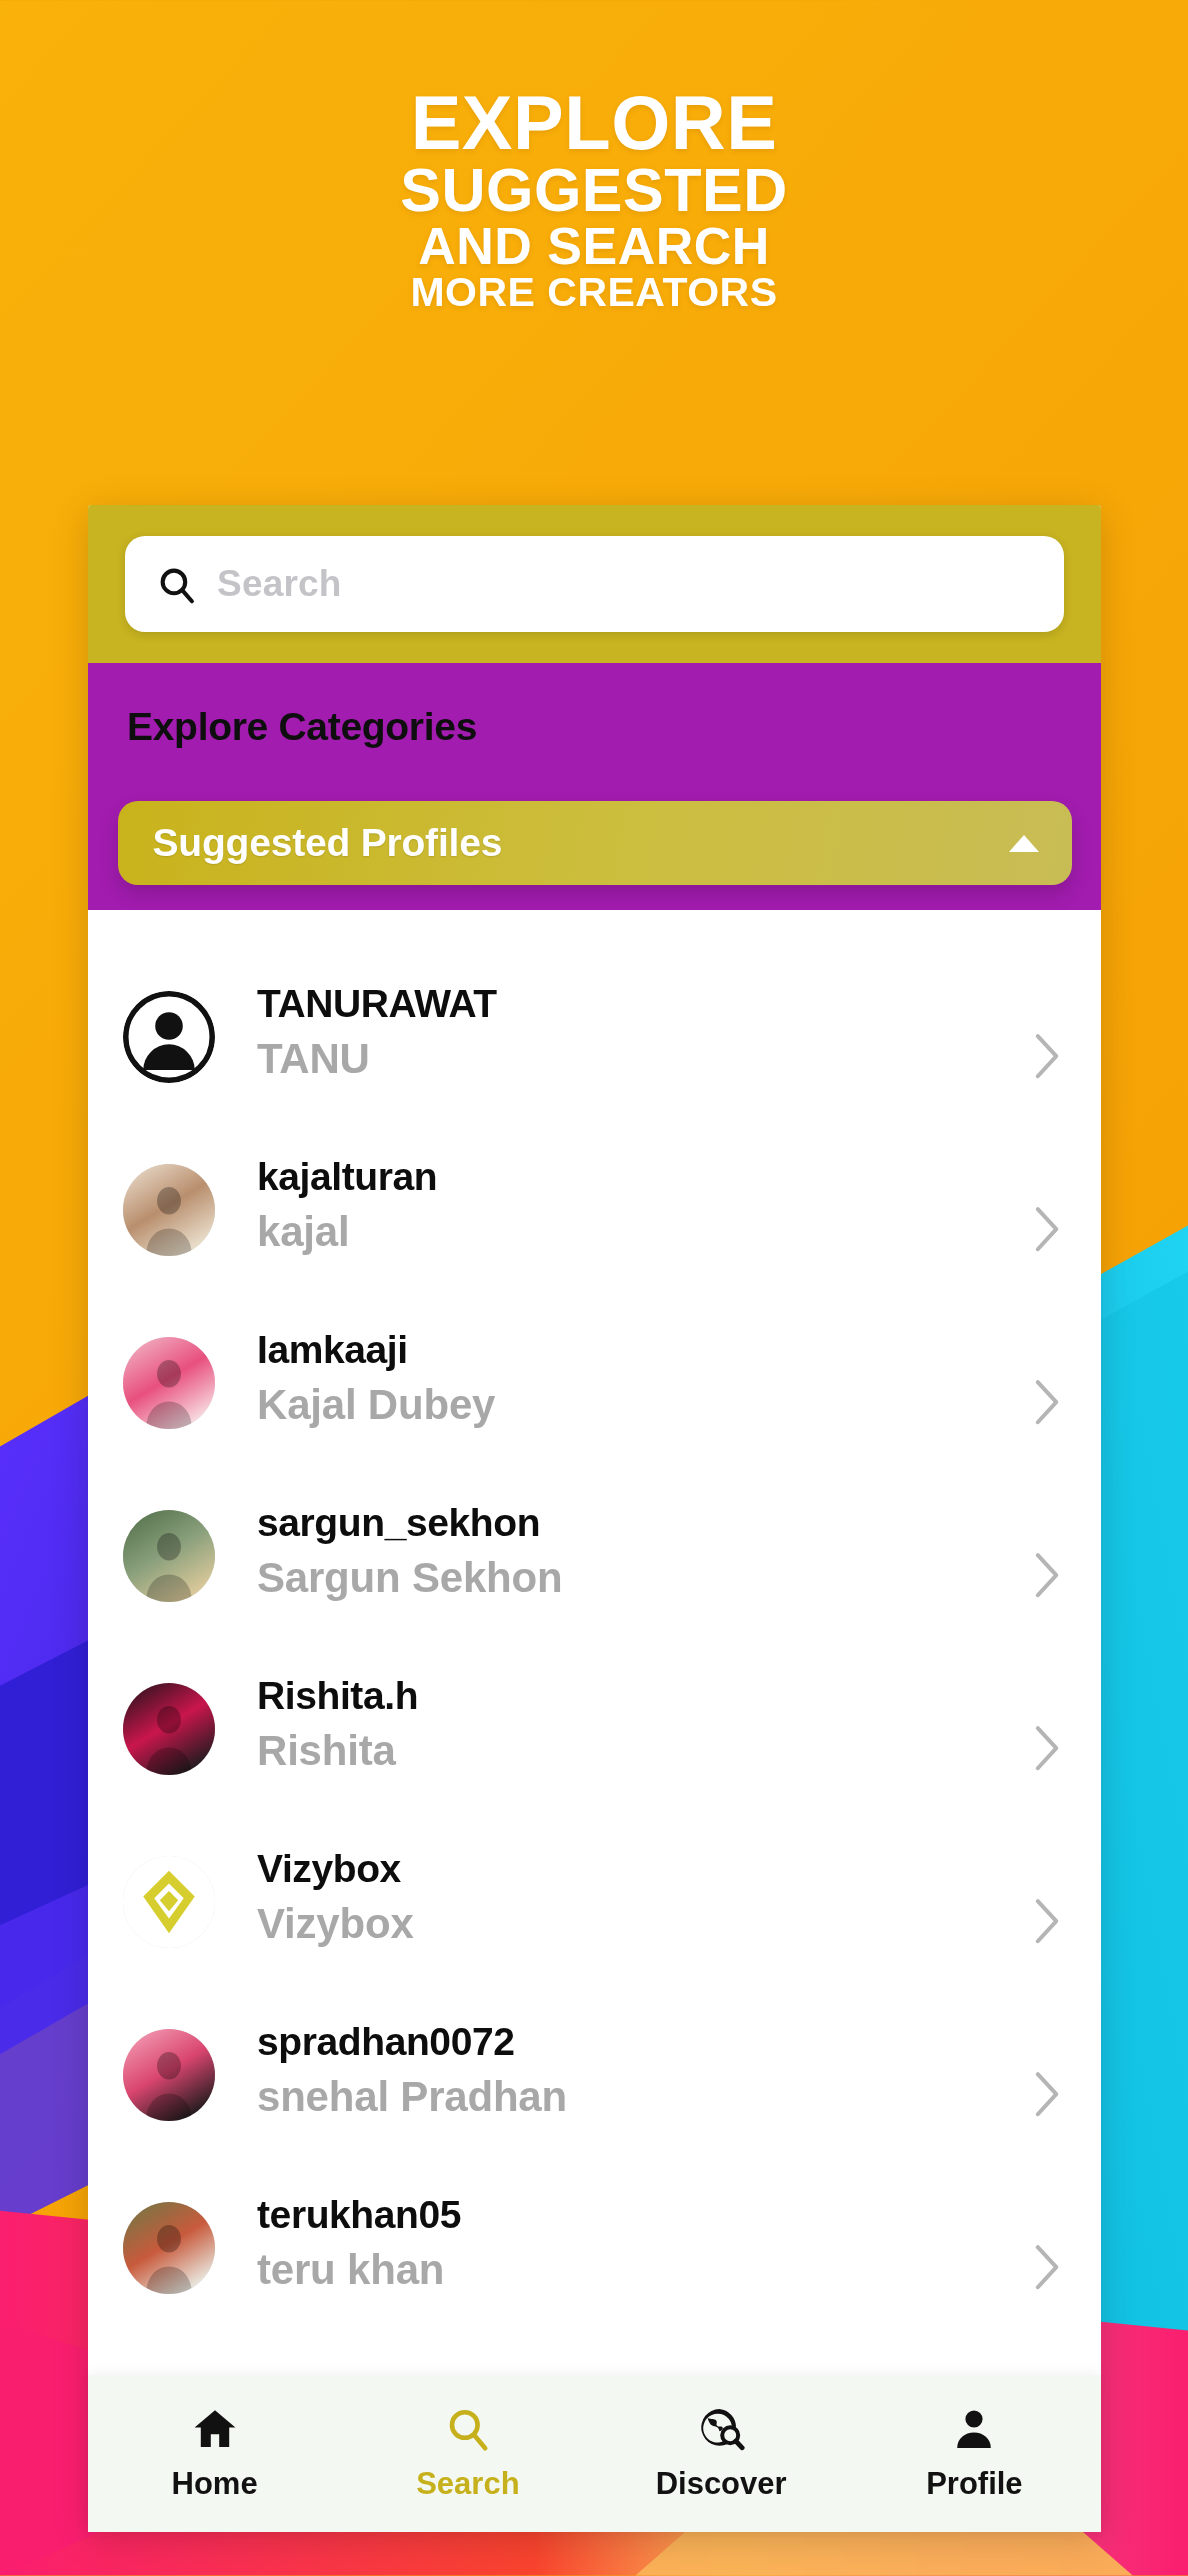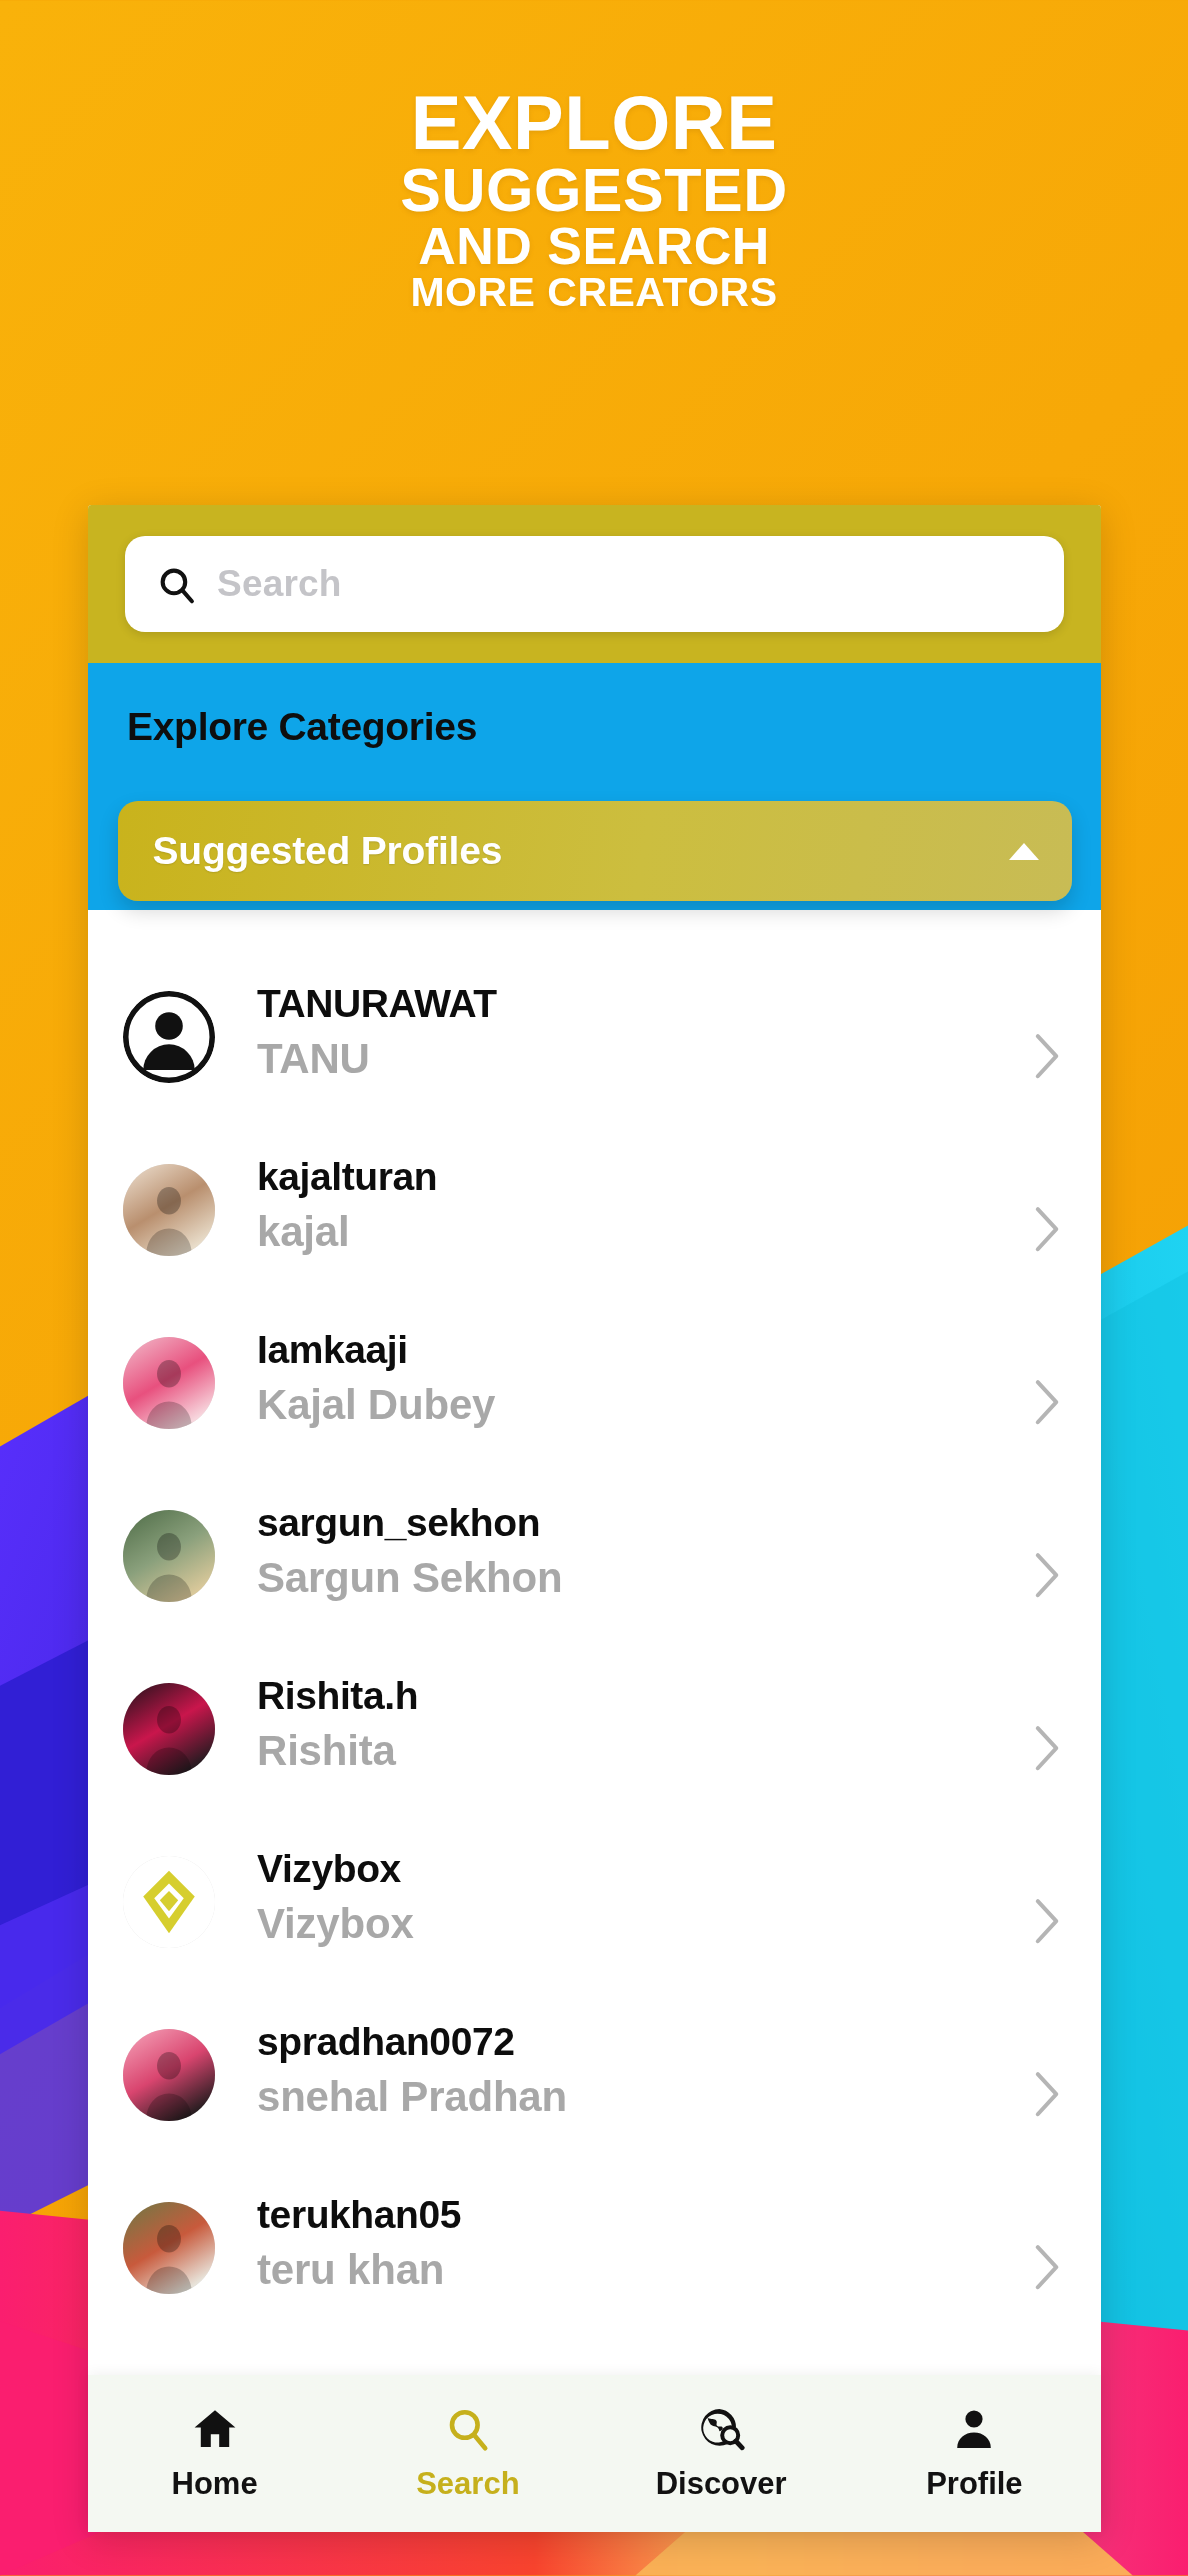--- a/index.html
+++ b/index.html
@@ -56,30 +56,30 @@
     height:96px; background:#ffffff; border-radius:20px;
     display:flex; align-items:center; padding:0 31px;
     box-shadow:0 2.8px 9.2px rgba(0,0,0,.13);
   }
   #searchbox .sicon{ width:41px; height:41px; flex:0 0 41px; margin-right:20px; }
   #searchbox .sph{
     font-size:37px; color:#C4C4C8; font-weight:bold; letter-spacing:0.2px;
   }
 
   
-  #content{ flex:1 1 auto; background:#0ea5e9; position:relative; overflow:hidden; }
+  #content{ flex:1 1 auto; background:#a21caf; position:relative; overflow:hidden; }
 
   #cats{
     font-size:39px; font-weight:bold; color:#0e0e0e;
     padding:42px 0 0 39px; letter-spacing:-0.3px;
   }
 
   #accordion{
     margin:52px 29.5px 0 29.5px;
-    height:100px; border-radius:20px;
+    height:84px; border-radius:20px;
     background:linear-gradient(100deg,#C9B31C 0%, #CCBE3F 55%, #C8BC55 100%);
     display:flex; align-items:center; justify-content:space-between;
     padding:0 33px 0 35px;
     box-shadow:0 9.2px 20px rgba(0,0,0,.16);
     position:relative; z-index:4;
   }
   #accordion .alabel{
     color:#ffffff; font-size:39px; font-weight:bold; letter-spacing:-0.2px;
     text-shadow:0 0.9px 1.8px rgba(0,0,0,.12);
   }

